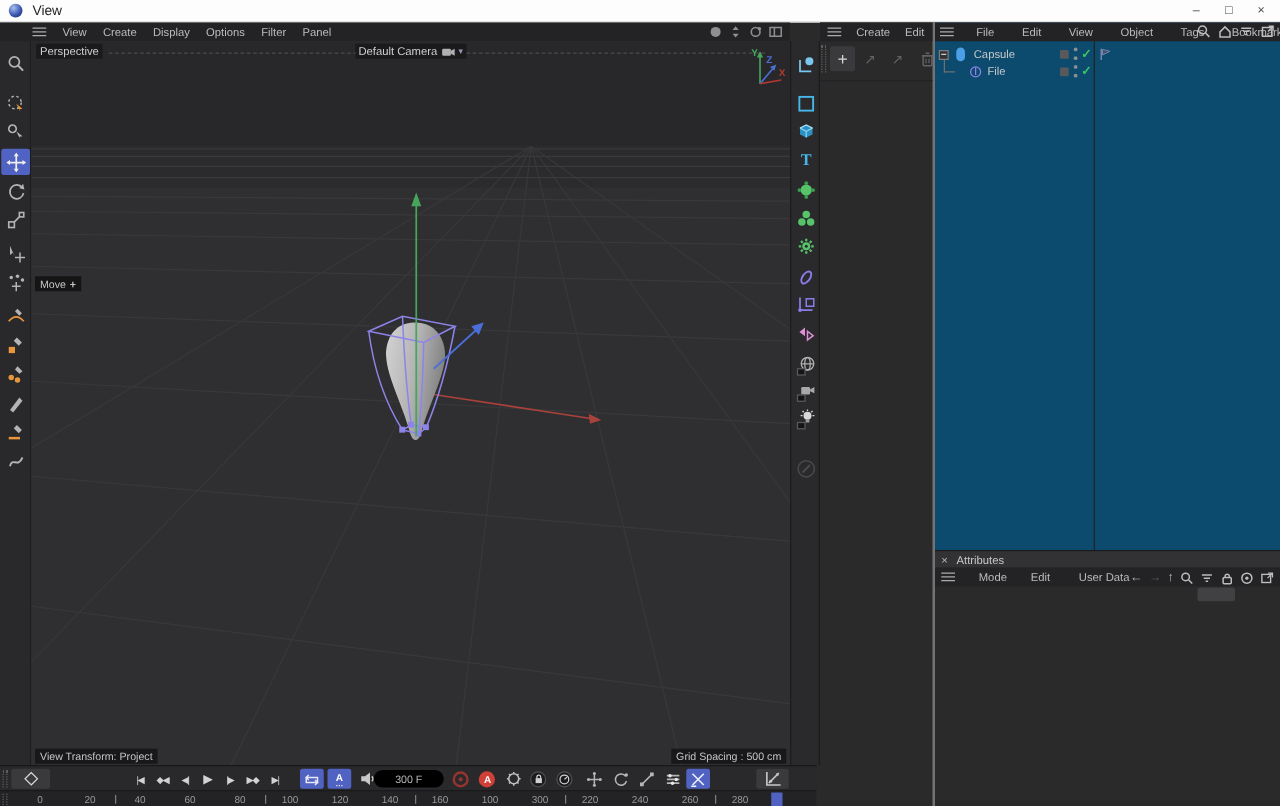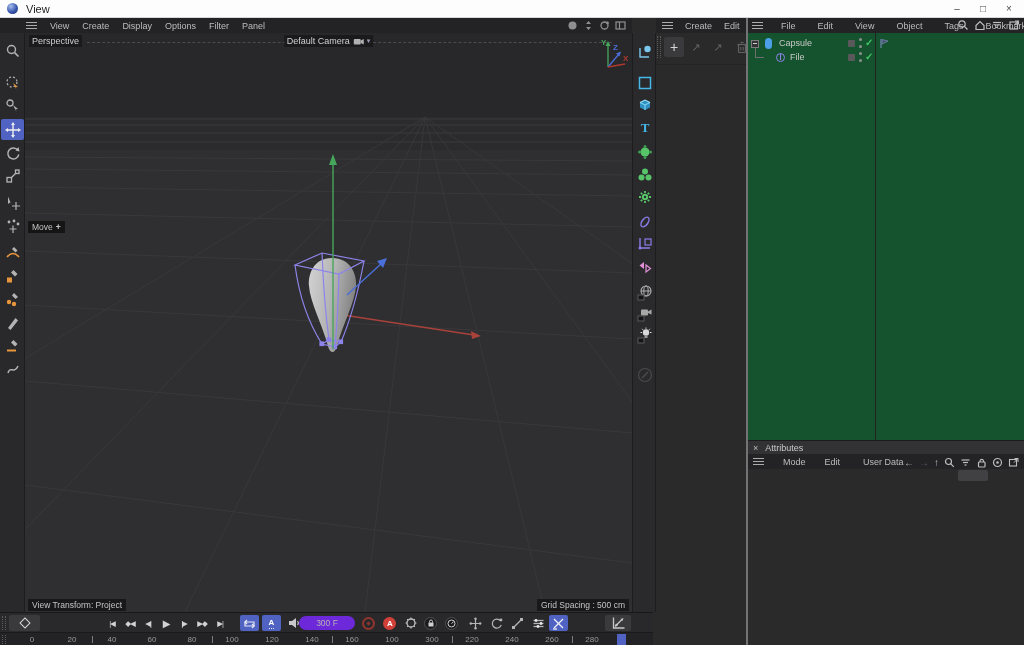--- a/index.html
+++ b/index.html
@@ -46,21 +46,21 @@
 
   
   .create-panel { top:18px; left:656px; width:92px; height:627px; border-right:2px solid #737373; }
   .create-panel .mbar { height:15px; padding-left:6px; gap:12px; }
   .cp-toolbar { position:relative; height:32px; border-bottom:1px solid #232325; }
   .cp-btn { position:absolute; top:4px; width:20px; height:20px; display:flex; align-items:center; justify-content:center; border-radius:2px; }
   .cp-btn.lit { background:#3a3a3c; color:#d6d6d6; font-size:14px; }
   .cp-btn.dim { color:#636365; font-size:11px; }
 
   
-  .om-panel { top:18px; left:748px; width:276px; height:422px; background:#14532d;text-align:right; }
+  .om-panel { top:18px; left:748px; width:276px; height:422px; background:#0c4a6e;text-align:right; }
   .om-panel .mbar { height:15px; padding-left:4px; gap:11px; }
   .om-icons { position:absolute; top:1px; right:4px; display:flex; gap:5px; }
   .om-tree { position:absolute; top:15px; left:0; right:0; bottom:0; }
   .om-vline { position:absolute; left:127px; top:0; bottom:0; width:1px; background:#232325; }
   .om-row { position:absolute; left:0; width:100%; height:14px; font-size:9px; color:#c9c9c9; }
   .expander { position:absolute; left:3px; top:3px; width:8px; height:8px; border:1px solid #7d7d80; background:#333335; }
   .expander::after { content:""; position:absolute; left:1px; right:1px; top:2px; height:1px; background:#cfcfcf; }
   .tree-elbow { position:absolute; left:7px; top:-3px; width:9px; height:10px; border-left:1px solid #6f6f72; border-bottom:1px solid #6f6f72; }
   .cap-icon { position:absolute; left:17px; top:1px; width:7px; height:11px; background:#4a9fe6; border-radius:3.5px; }
   .taper-icon { position:absolute; left:28px; top:2px; width:9px; height:9px; border:1.5px solid #8d84ea; border-radius:50%; }
@@ -79,21 +79,21 @@
   .attr-icons .gi { font-size:10px; color:#bdbdbd; }
   .attr-icons .gi.dim { color:#5a5a5c; }
   .attr-lightbox { position:absolute; left:210px; top:29px; width:30px; height:11px; background:#414143; border-radius:2px; }
 
   
   .timeline { top:612px; left:0; width:653px; height:20px; background:#29292b; border-top:1px solid #18181a; }
   .tl-btn { position:absolute; top:2px; height:16px; display:flex; align-items:center; justify-content:center; color:#d2d2d2; font-size:7.5px; letter-spacing:-1px; }
   .tl-btn.boxed { background:#3a3a3c; border-radius:2px; }
   .tl-btn.blue { background:#5063c2; border-radius:2px; }
   .diamond { width:8px; height:8px; border:1.5px solid #d8d8d8; transform:rotate(45deg); }
-  .framefield { position:absolute; left:299px; top:3px; width:56px; height:14px; background:#6d28d9; border-radius:7px; color:#b5b5b5; font-size:8.5px; display:flex; align-items:center; justify-content:center; letter-spacing:0; }
+  .framefield { position:absolute; left:299px; top:3px; width:56px; height:14px; background:#000000; border-radius:7px; color:#b5b5b5; font-size:8.5px; display:flex; align-items:center; justify-content:center; letter-spacing:0; }
   .circ { border-radius:50%; display:flex; align-items:center; justify-content:center; }
   .rec-ring { width:13px; height:13px; border:2px solid #93352e; }
   .rec-ring i { width:3px; height:3px; background:#93352e; transform:rotate(45deg); }
   .akey { width:13px; height:13px; background:#d04038; color:#fff; font-size:8px; font-weight:bold; }
   .darkc { width:13px; height:13px; background:#1b1b1d; border:1px solid #505052; }
 
   
   .ruler { top:632px; left:0; width:653px; height:13px; background:#232325; border-top:1px solid #1a1a1c; }
   .rlabel { position:absolute; top:2px; width:24px; text-align:center; font-size:8px; color:#9a9a9a; }
   .rtick { position:absolute; top:3px; width:1px; height:7px; background:#7c7c7e; }

